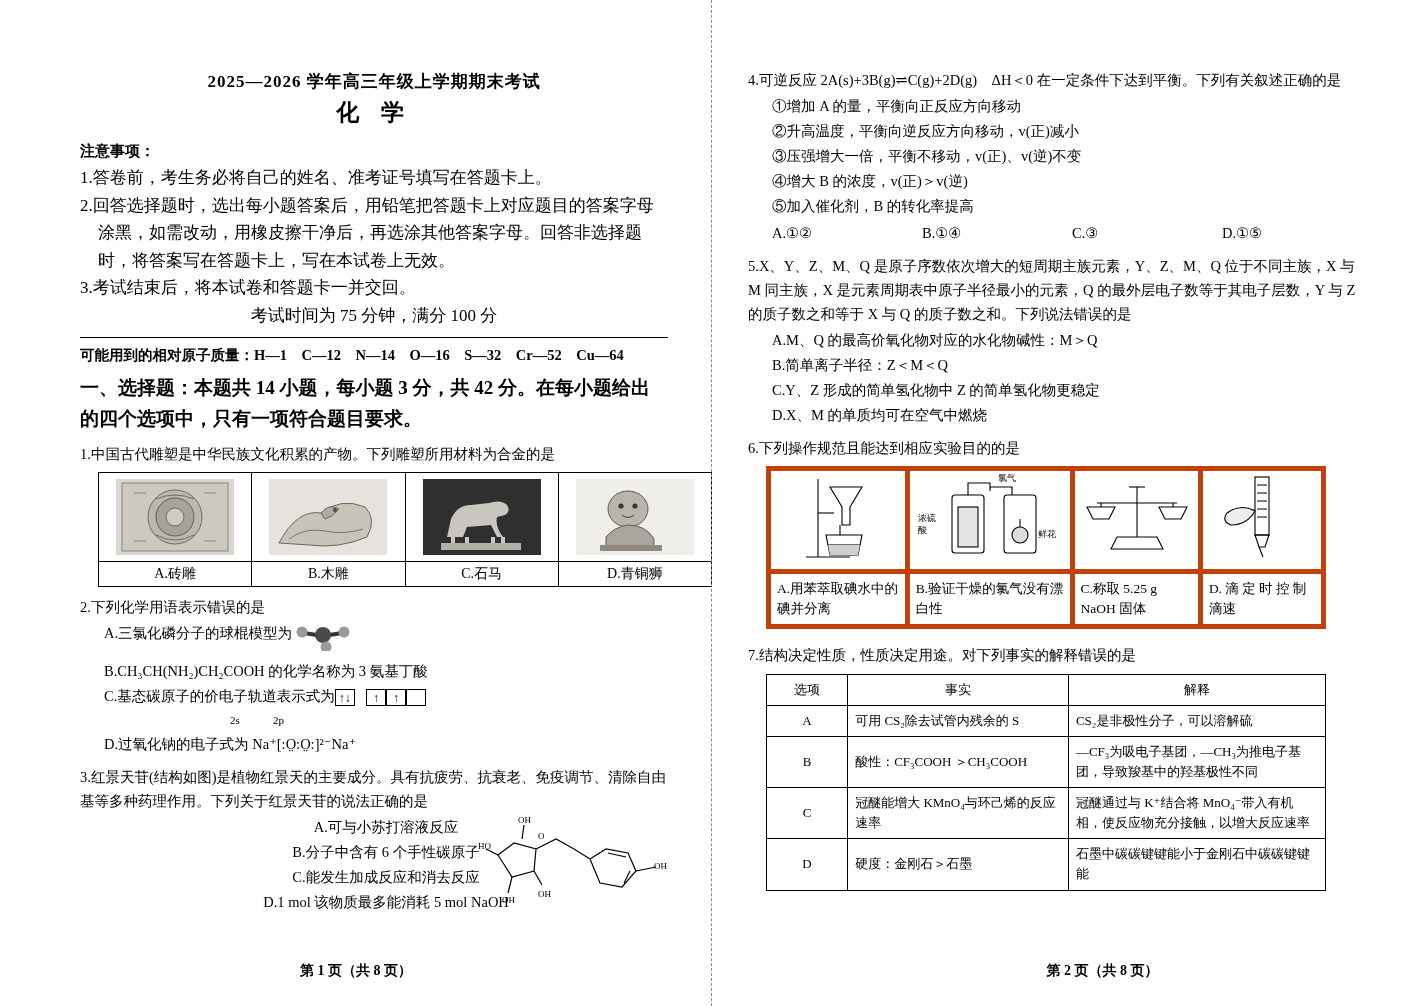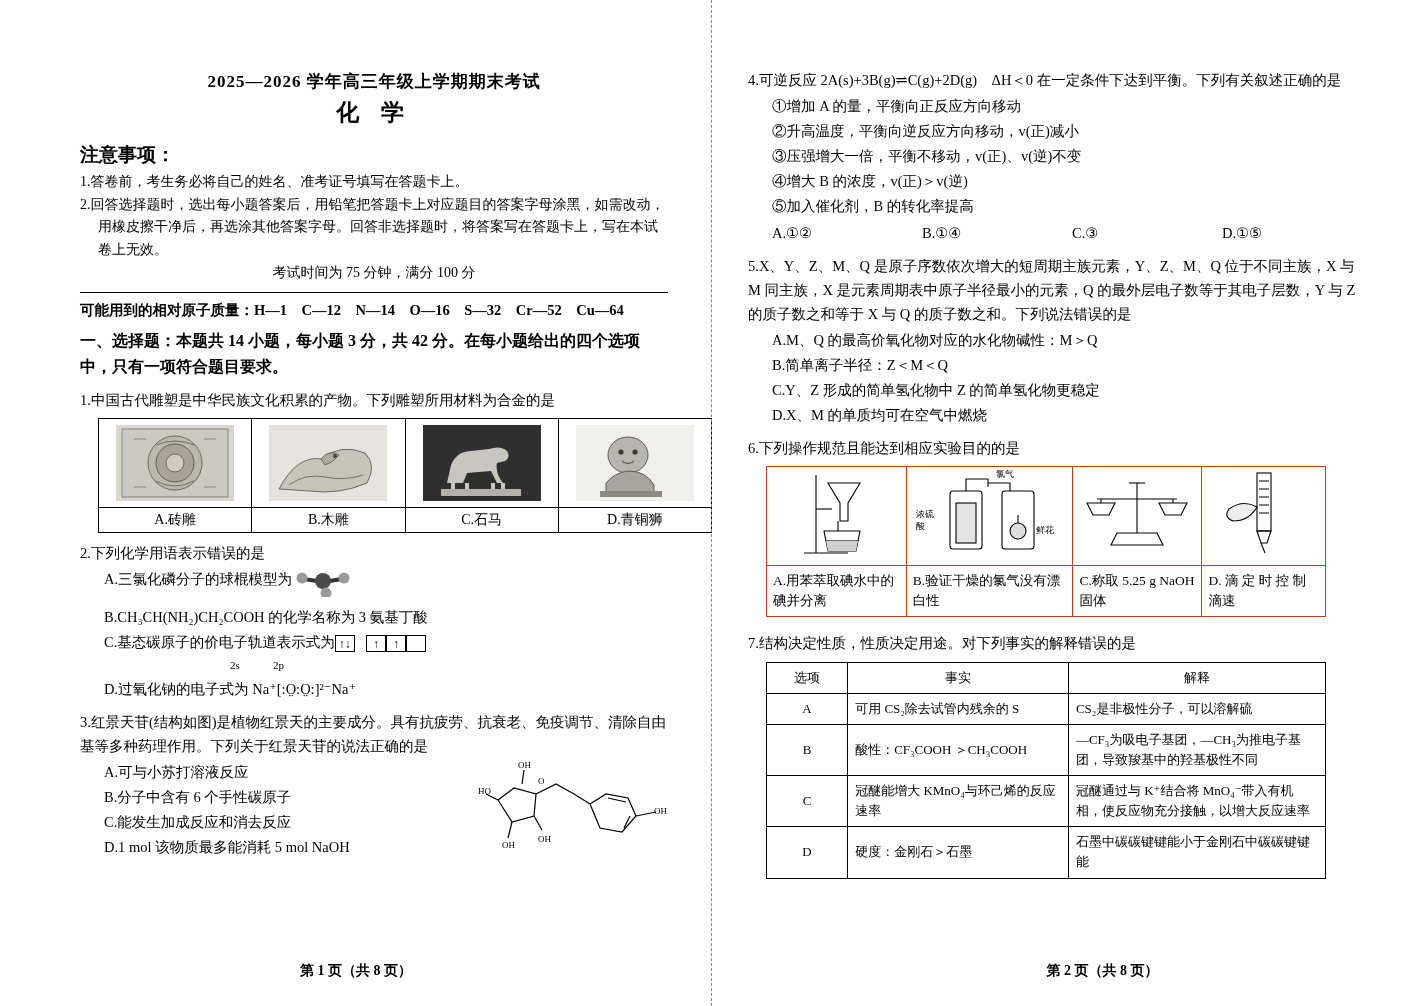--- a/index.html
+++ b/index.html
@@ -10,39 +10,39 @@
     position:relative;
     overflow:hidden;
   }
   .page{position:absolute;inset:0;display:flex;}
   .col{position:relative;box-sizing:border-box;}
   .col-left{width:712px;padding:60px 44px 0 80px;}
   .col-right{width:709px;padding:60px 60px 0 36px;}
   .divider{position:absolute;left:711px;top:0;bottom:0;width:1px;border-left:1px dashed #888;}
   .title1{text-align:center;font-size:17px;font-weight:bold;letter-spacing:1px;margin:10px 0 4px 0;}
   .title2{text-align:center;font-size:23px;font-weight:bold;letter-spacing:8px;margin:0 0 14px 0;}
-  .notice-h{font-size:19px;font-weight:bold;margin:6px 0 3px 0;}
-  .line{font-size:14px;line-height:1.62;margin:0;}
+  .notice-h{font-size:15px;font-weight:bold;margin:6px 0 3px 0;}
+  .line{font-size:17px;line-height:1.62;margin:0;}
   .hang{padding-left:18px;text-indent:-18px;}
   .center{text-align:center;}
   hr.rule{border:0;border-top:1px solid #000;margin:8px 0 8px 0;}
   .mass{font-size:14.5px;font-weight:bold;margin:6px 0 8px 0;}
-  .sec{font-size:16px;font-weight:bold;line-height:1.6;margin:2px 0 4px 0;}
+  .sec{font-size:19px;font-weight:bold;line-height:1.6;margin:2px 0 4px 0;}
   .q{font-size:14.5px;line-height:1.66;margin:8px 0 2px 0;}
   .opt{font-size:14.5px;line-height:1.72;margin-left:24px;}
   .optrow{display:flex;font-size:14.5px;line-height:1.72;margin-left:24px;}
   .optrow span{display:inline-block;}
   .imgtable{border-collapse:collapse;width:614px;margin:6px 0 4px 18px;table-layout:fixed;}
   .imgtable td{border:1px solid #000;text-align:center;vertical-align:middle;font-size:14px;padding:3px 2px;}
   .imgcell{height:82px;}
   .thumb{width:118px;height:76px;margin:0 auto;background:#efefef;position:relative;overflow:hidden;}
   .foot{position:absolute;bottom:26px;width:100%;text-align:center;font-size:14px;font-weight:bold;}
   .foot-l{left:0;}
   .exp-table{border-collapse:collapse;width:560px;margin:6px 0 0 18px;table-layout:fixed;font-size:13.5px;}
-  .exp-table td{border:1px solid #c2410c;vertical-align:middle;padding:5px 6px;line-height:1.5;}
+  .exp-table td{border:5px solid #c2410c;vertical-align:middle;padding:5px 6px;line-height:1.5;}
   .exp-table td.img{height:92px;padding:2px;text-align:center;}
   .facts{border-collapse:collapse;width:560px;margin:6px 0 0 18px;table-layout:fixed;font-size:13px;}
   .facts td,.facts th{border:1px solid #000;padding:5px 7px;line-height:1.55;vertical-align:middle;}
   .facts th{font-weight:normal;text-align:center;}
   .facts td.c{text-align:center;}
   .mol{display:inline-block;vertical-align:middle;}
   .orb{display:inline-block;vertical-align:middle;}
   .orbbox{display:inline-block;border:1px solid #000;width:20px;height:17px;vertical-align:middle;text-align:center;font-size:12px;line-height:16px;box-sizing:border-box;}
   .orblabel{font-size:11px;}
   .struct{width:200px;height:110px;}
@@ -54,20 +54,21 @@
 <div class="page">
 
   <div class="col col-left">
 
     <div class="title1">2025—2026 学年高三年级上学期期末考试</div>
     <div class="title2">化 学</div>
 
     <div class="notice-h">注意事项：</div>
     <p class="line hang">1.答卷前，考生务必将自己的姓名、准考证号填写在答题卡上。</p>
     <p class="line hang">2.回答选择题时，选出每小题答案后，用铅笔把答题卡上对应题目的答案字母涂黑，如需改动，用橡皮擦干净后，再选涂其他答案字母。回答非选择题时，将答案写在答题卡上，写在本试卷上无效。</p>
+    <p class="line hang">3.考试结束后，将本试卷和答题卡一并交回。</p>
     <p class="line center">考试时间为 75 分钟，满分 100 分</p>
 
     <hr class="rule">
 
     <div class="mass">可能用到的相对原子质量：H—1　C—12　N—14　O—16　S—32　Cr—52　Cu—64</div>
     <div class="sec">一、选择题：本题共 14 小题，每小题 3 分，共 42 分。在每小题给出的四个选项中，只有一项符合题目要求。</div>
 
     <div class="q">1.中国古代雕塑是中华民族文化积累的产物。下列雕塑所用材料为合金的是</div>
     <table class="imgtable">
       <tbody>
@@ -156,21 +157,21 @@
       </span>
     </div>
     <div class="opt" style="margin-left:150px;margin-top:-2px;">
       <span class="orblabel">2s</span>
       <span style="display:inline-block;width:26px;"></span>
       <span class="orblabel">2p</span>
     </div>
     <div class="opt">D.过氧化钠的电子式为 Na⁺[:O̤:O̤:]²⁻Na⁺</div>
 
     <div class="q q3wrap">3.红景天苷(结构如图)是植物红景天的主要成分。具有抗疲劳、抗衰老、免疫调节、清除自由基等多种药理作用。下列关于红景天苷的说法正确的是</div>
-    <div style="position:relative;">
+    <div style="position:relative;text-align:center;">
       <div class="opt">A.可与小苏打溶液反应</div>
       <div class="opt">B.分子中含有 6 个手性碳原子</div>
       <div class="opt">C.能发生加成反应和消去反应</div>
       <div class="opt">D.1 mol 该物质最多能消耗 5 mol NaOH</div>
       <div style="position:absolute;right:-10px;top:-6px;">
         <svg class="struct" viewBox="0 0 200 110">
           <g stroke="#000" fill="none" stroke-width="1.2">
             <path d="M20 46 L36 34 L58 40 L56 62 L34 68 Z"></path>
             <path d="M58 40 L78 30 L96 40"></path>
             <path d="M96 40 L112 50"></path>

